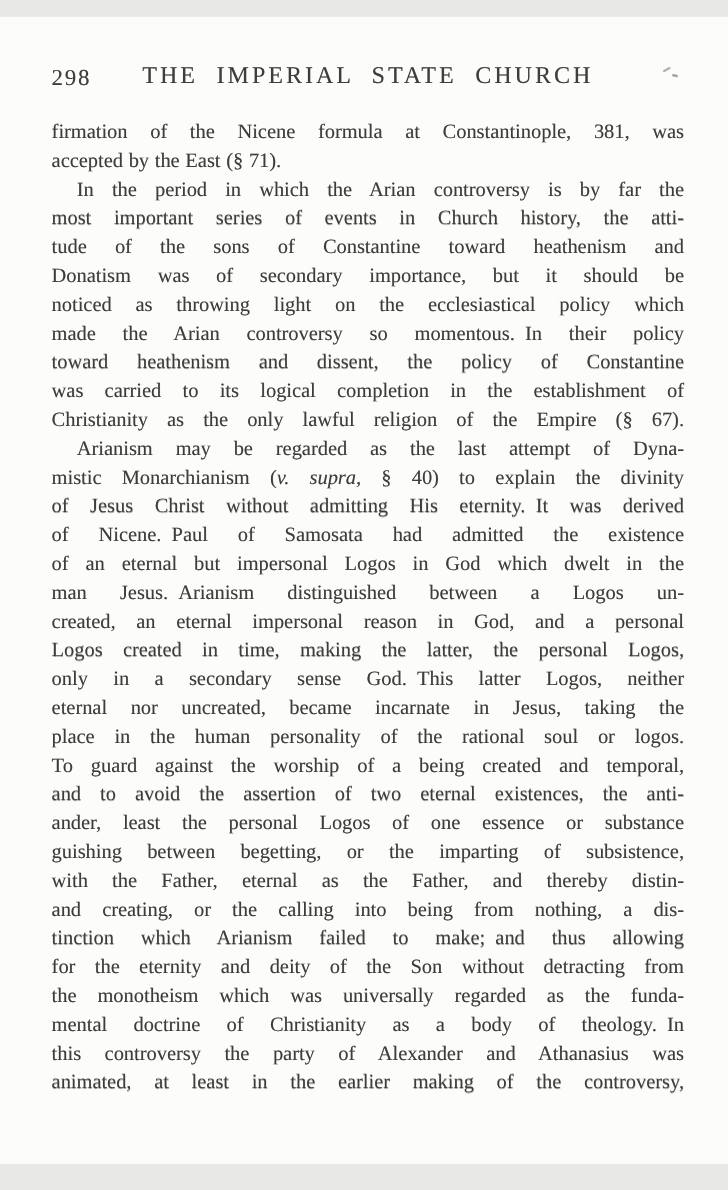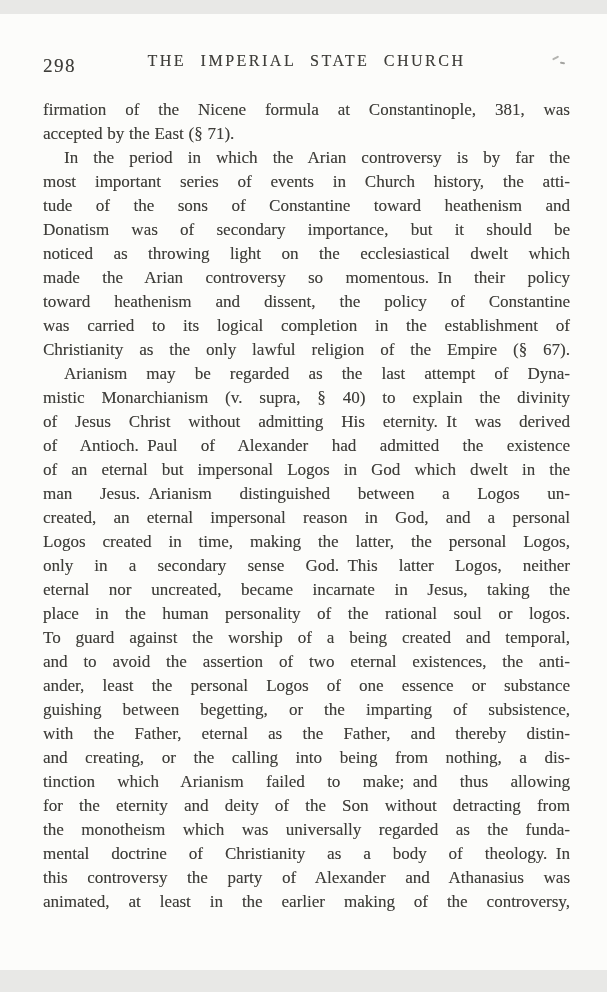--- a/index.html
+++ b/index.html
@@ -37,21 +37,21 @@
     font-size: 19px;
     letter-spacing: 1.5px;
     color: var(--ink);
   }
   .running-title {
     position: absolute;
     left: 0;
     right: 0;
     top: 0;
     text-align: center;
-    font-size: 16px;
+    font-size: 20px;
     letter-spacing: 2.5px;
     word-spacing: 8px;
     white-space: nowrap;
     color: var(--ink);
   }
   .text-block {
     position: absolute;
     top: 84px;
     left: 43px;
     width: 527px;
@@ -67,20 +67,21 @@
     text-align-last: justify;
     word-spacing: 0.5px;
   }
   .line.end {
     text-align-last: left;
   }
   .line.indent {
     text-indent: 21px;
   }
   .it {
+    font-style: italic;
   }
   .scan-speck {
     position: absolute;
     background: #8d8d89;
     border-radius: 1px;
   }
   .speck-1 {
     top: 43px;
     left: 552px;
     width: 7px;
@@ -112,31 +113,31 @@
   <div class="text-block">
       <div class="paragraph">
         <div class="line"><span>firmation of the Nicene formula at Constantinople, 381, was</span></div>
         <div class="line end"><span>accepted by the East (§ 71).</span></div>
       </div>
       <div class="paragraph">
         <div class="line indent"><span>In the period in which the Arian controversy is by far the</span></div>
         <div class="line"><span>most important series of events in Church history, the atti-</span></div>
         <div class="line"><span>tude of the sons of Constantine toward heathenism and</span></div>
         <div class="line"><span>Donatism was of secondary importance, but it should be</span></div>
-        <div class="line"><span>noticed as throwing light on the ecclesiastical dwelt which</span></div>
+        <div class="line"><span>noticed as throwing light on the ecclesiastical policy which</span></div>
         <div class="line"><span>made the Arian controversy so momentous. In their policy</span></div>
         <div class="line"><span>toward heathenism and dissent, the policy of Constantine</span></div>
         <div class="line"><span>was carried to its logical completion in the establishment of</span></div>
         <div class="line"><span>Christianity as the only lawful religion of the Empire (§ 67).</span></div>
       </div>
       <div class="paragraph">
         <div class="line indent"><span>Arianism may be regarded as the last attempt of Dyna-</span></div>
         <div class="line"><span>mistic Monarchianism (</span><span class="it">v. supra,</span><span> § 40) to explain the divinity</span></div>
         <div class="line"><span>of Jesus Christ without admitting His eternity. It was derived</span></div>
-        <div class="line"><span>of Antioch. Paul of Alexander had admitted the existence</span></div>
+        <div class="line"><span>of Nicene. Paul of Samosata had admitted the existence</span></div>
         <div class="line"><span>of an eternal but impersonal Logos in God which dwelt in the</span></div>
         <div class="line"><span>man Jesus. Arianism distinguished between a Logos un-</span></div>
         <div class="line"><span>created, an eternal impersonal reason in God, and a personal</span></div>
         <div class="line"><span>Logos created in time, making the latter, the personal Logos,</span></div>
         <div class="line"><span>only in a secondary sense God. This latter Logos, neither</span></div>
         <div class="line"><span>eternal nor uncreated, became incarnate in Jesus, taking the</span></div>
         <div class="line"><span>place in the human personality of the rational soul or logos.</span></div>
         <div class="line"><span>To guard against the worship of a being created and temporal,</span></div>
         <div class="line"><span>and to avoid the assertion of two eternal existences, the anti-</span></div>
         <div class="line"><span>ander, least the personal Logos of one essence or substance</span></div>

